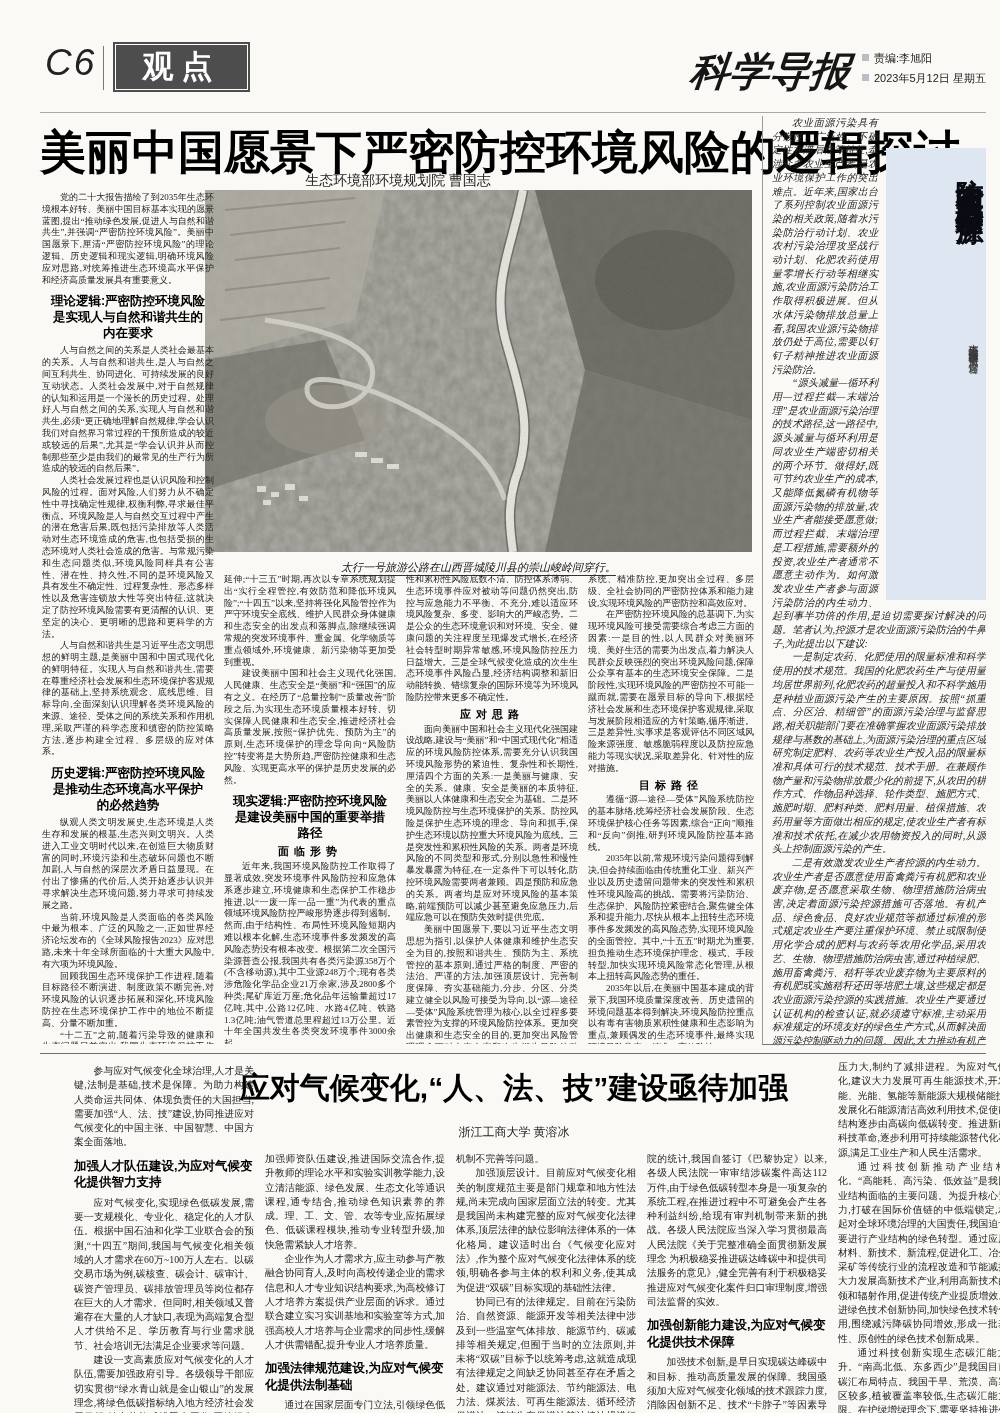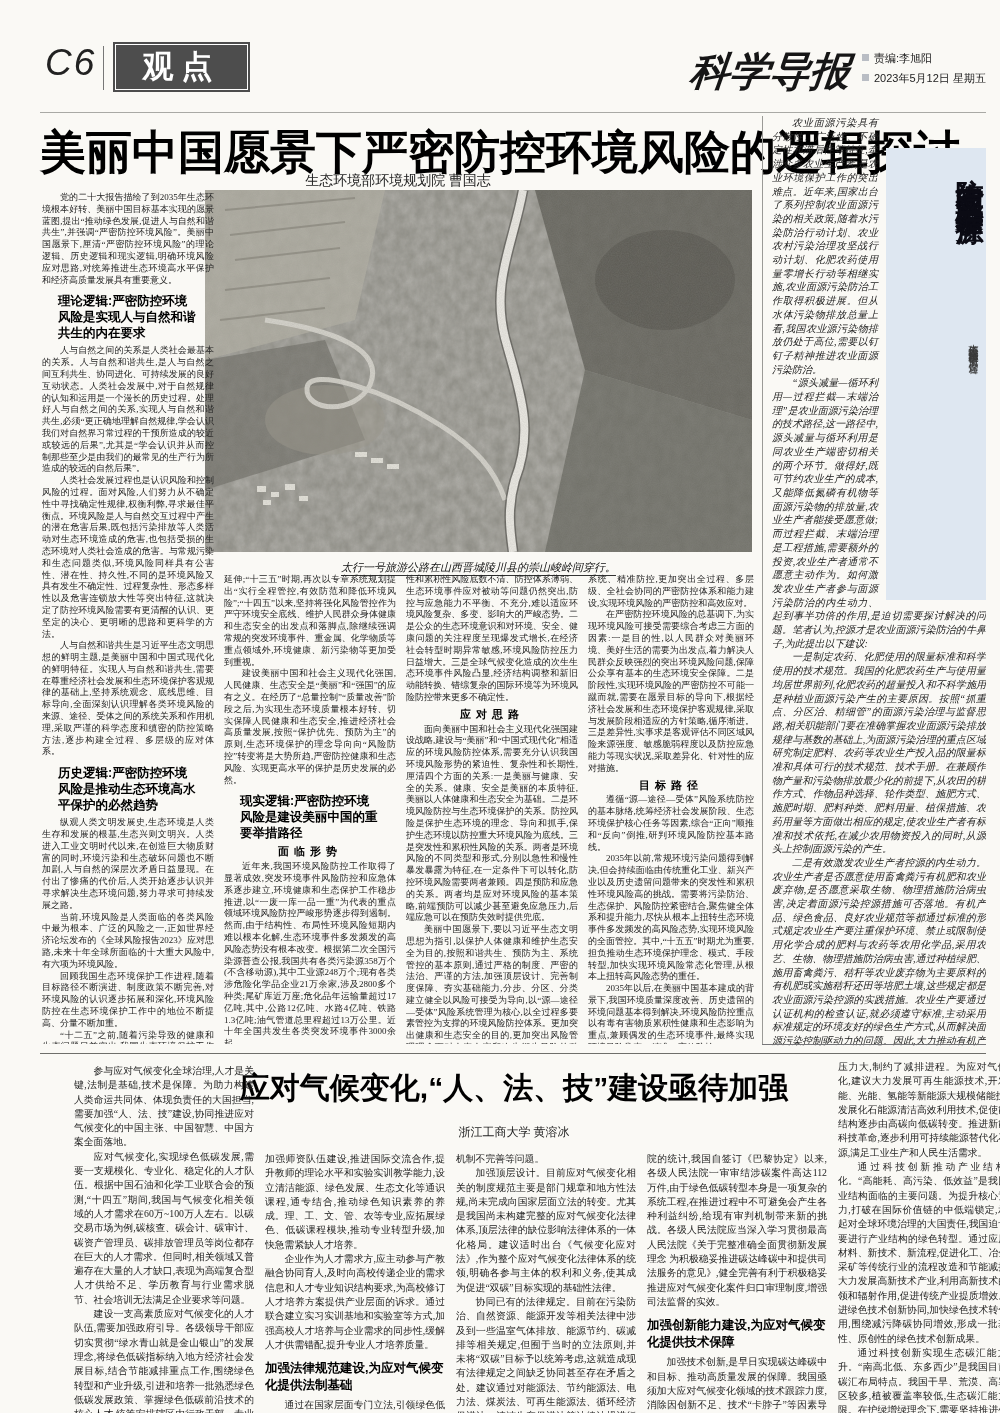--- a/index.html
+++ b/index.html
@@ -18,21 +18,21 @@
   .sq{display:inline-block;width:7px;height:7px;background:#b9bdc4;margin-right:5px;vertical-align:1px;}
   .hrule{height:1px;background:#a9a9a5;}
   
   .mainhead{font-family:"Liberation Sans",sans-serif;font-weight:bold;font-size:46px;color:#000;
             text-align:center;white-space:nowrap;}
   .bylinec{text-align:center;font-size:14px;color:#222;}
   .ncol{position:absolute;overflow:hidden;text-align:justify;font-size:9px;line-height:11.8px;color:#232323;}
   .ncol p{margin:0;text-indent:2em;}
   .ncol p.cont{text-indent:0;}
   .colhead{font-family:"Liberation Sans",sans-serif;font-weight:bold;font-size:12.5px;line-height:16px;
-           margin:7px 16px 4px;text-align:left;text-indent:0;color:#000;}
+           margin:7px 8px 4px;text-align:center;text-indent:0;color:#000;}
   .centerhead{font-weight:bold;font-size:11px;letter-spacing:5px;text-align:center;margin:5px 0 3px;color:#000;}
   .caption{text-align:center;font-size:11px;color:#111;}
   .caption span{border-bottom:1px solid #333;padding-bottom:2px;font-style:italic;}
   
   .sidebar{position:absolute;overflow:hidden;text-align:justify;font-size:10px;line-height:13.7px;color:#222;}
   .sidebar p{margin:0;text-indent:2em;font-style:italic;}
   .sb-titlebox{float:right;width:100px;height:452px;margin:32px 0 8px 8px;background:#dee7f1;
                writing-mode:vertical-rl;display:flex;}
   .sb-title{font-family:"Liberation Sans",sans-serif;font-weight:bold;font-size:28px;letter-spacing:3px;
             color:#0b0b14;padding:8px 10px 0 0;font-style:normal;}
@@ -156,20 +156,21 @@
   </div>
 
   <div class="abs hrule" style="left:762px;top:1044px;width:224px;background:#77777a;"></div>
   <div class="abs hrule" style="left:40px;top:1053px;width:946px;background:#6f6f6b;"></div>
 
   <div class="abs bhead" style="left:233px;top:1068px;width:562px;">应对气候变化,“人、法、技”建设亟待加强</div>
   <div class="abs bylinec" style="left:233px;top:1124px;width:562px;font-size:12px;">浙江工商大学  黄溶冰</div>
 
   <div class="bcol" style="left:42px;top:1064px;width:180px;height:349px;">
     <p>参与应对气候变化全球治理,人才是关键,法制是基础,技术是保障。为助力构建人类命运共同体、体现负责任的大国担当,需要加强“人、法、技”建设,协同推进应对气候变化的中国主张、中国智慧、中国方案全面落地。</p>
+    <h3 class="bcolhead">加强人才队伍建设,为应对气候变化提供智力支持</h3>
     <p>应对气候变化,实现绿色低碳发展,需要一支规模化、专业化、稳定化的人才队伍。根据中国石油和化学工业联合会的预测,“十四五”期间,我国与气候变化相关领域的人才需求在60万~100万人左右。以碳交易市场为例,碳核查、碳会计、碳审计、碳资产管理员、碳排放管理员等岗位都存在巨大的人才需求。但同时,相关领域又普遍存在大量的人才缺口,表现为高端复合型人才供给不足、学历教育与行业需求脱节、社会培训无法满足企业要求等问题。</p>
     <p>建设一支高素质应对气候变化的人才队伍,需要加强政府引导。各级领导干部应切实贯彻“绿水青山就是金山银山”的发展理念,将绿色低碳指标纳入地方经济社会发展目标,结合节能减排重点工作,围绕绿色转型和产业升级,引进和培养一批熟悉绿色低碳发展政策、掌握绿色低碳前沿技术的核心人才,统筹安排辖区内行政干部、专业人员和技工的知识技能培训。</p>
 
   </div>
 
   <div class="bcol" style="left:233px;top:1152px;width:180px;height:261px;">
     <p class="cont">加强师资队伍建设,推进国际交流合作,提升教师的理论水平和实验实训教学能力,设立清洁能源、绿色发展、生态文化等通识课程,通专结合,推动绿色知识素养的养成。理、工、文、管、农等专业,应拓展绿色、低碳课程模块,推动专业转型升级,加快急需紧缺人才培养。</p>
     <p>企业作为人才需求方,应主动参与产教融合协同育人,及时向高校传递企业的需求信息和人才专业知识结构要求,为高校修订人才培养方案提供产业层面的诉求。通过联合建立实习实训基地和实验室等方式,加强高校人才培养与企业需求的同步性,缓解人才供需错配,提升专业人才培养质量。</p>
     <h3 class="bcolhead">加强法律规范建设,为应对气候变化提供法制基础</h3>
     <p>通过在国家层面专门立法,引领绿色低碳转型,推动“双碳”目标实现,是国际社会应对气候变化的普遍做法。我国目前已经出台了《全国人民代表大会常务委员会关于积极应对气候变化的决议》《碳排放权交易管理办法(试行)》等制度文件,但我国在法制建设方面还存在顶层法律缺位、系统协同性不强、司法审判</p>

